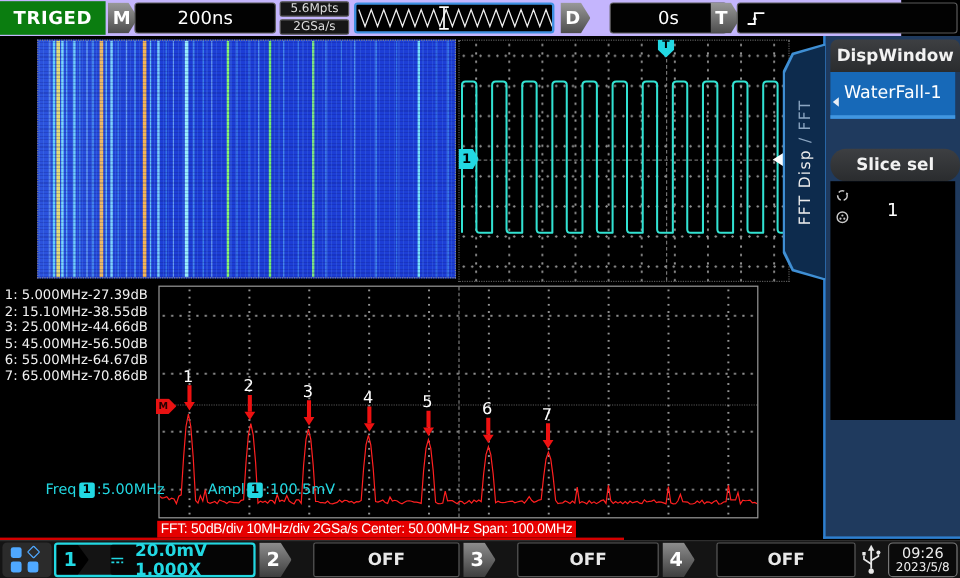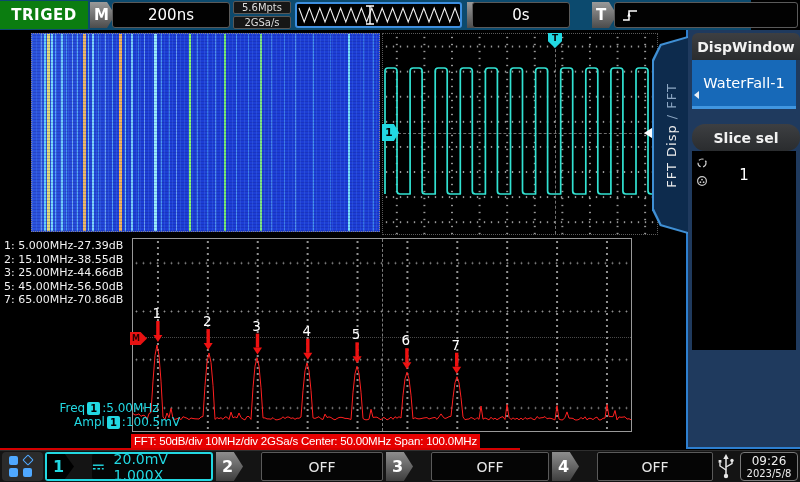--- a/index.html
+++ b/index.html
@@ -1,34 +1,34 @@
 <!DOCTYPE html>
 <html><head>
 <meta charset="utf-8">
 <style>
   * { margin:0; padding:0; box-sizing:border-box; }
   html,body { background:#000; }
   .screen { position:relative; width:800px; height:482px; background:#000; overflow:hidden;
             font-family:"DejaVu Sans",sans-serif; color:#fff; }
 
   
-  .topbar { position:absolute; left:0; top:0; width:751px; height:30px; background:#0c4a6e;text-decoration:underline; }
+  .topbar { position:absolute; left:0; top:0; width:751px; height:30px; background:#c4b5fd;text-decoration:underline; }
   .trig-badge { position:absolute; left:0; top:1px; width:88px; height:28px; background:#0b7d10;
                 color:#fff; font-weight:bold; font-size:15px; letter-spacing:.5px;
                 display:flex; align-items:center; justify-content:center; }
   .hbadge { position:absolute; top:2px; height:26px; width:25px; color:#fff; font-weight:bold; font-size:15px;
             background:linear-gradient(#9a9a9a,#4c4c4c);
             clip-path:polygon(0 0,68% 0,100% 50%,68% 100%,0 100%);
             display:flex; align-items:center; padding-left:4px; }
   .m-badge{ left:90px; } .d-badge{ left:467px; } .t-badge{ left:592px; }
   .tb-box { position:absolute; top:2px; height:26px; background:#020202; border:1px solid #5a5a5a;
             border-radius:3px; color:#fff; font-size:15px;
             display:flex; align-items:center; justify-content:center; }
   .timebase-box{ left:112px; width:118px; }
-  .delay-box{ left:472px; width:98px; }
+  .delay-box{ left:508px; width:98px; }
   .trig-box{ left:614px; width:184px; font-size:13px; color:#2bd9e4; justify-content:flex-start;
              padding-left:7px; gap:6px; }
   .mem-stack{ position:absolute; left:233px; top:1px; width:58px; }
   .mini-box{ height:13px; background:#161616; border:1px solid #585858; border-radius:2px; color:#ddd;
              font-size:10px; display:flex; align-items:center; justify-content:center; margin-bottom:2px; }
   .preview{ position:absolute; left:295px; top:2px; width:167px; height:26px; background:#000;
             border:2px solid #3d8fe0; border-radius:3px; }
 
   
   .waterfall{ position:absolute; left:31px; top:33px; width:349px; height:199px; background:#1d3ed6;
@@ -69,21 +69,21 @@
               radial-gradient(circle, rgba(185,185,185,.8) .7px, transparent 1.2px),
               radial-gradient(circle, rgba(185,185,185,.8) .7px, transparent 1.2px);
             background-size:49.9px 6px, 7px 48.3px; }
   .fft-vcenter{ position:absolute; left:249px; top:0; bottom:0; border-left:1px dashed #9a9a9a; opacity:.8; }
   .fft-hcenter{ position:absolute; left:0; right:0; top:98px; border-top:1px dotted #888; opacity:.55; }
   .fft-svg{ position:absolute; left:0; top:0; }
   .m-ref{ position:absolute; left:130px; top:332px; width:17px; height:13px; background:#e81212;
           clip-path:polygon(0 0,62% 0,100% 50%,62% 100%,0 100%); color:#2a0000; font-size:8px;
           font-weight:bold; display:flex; align-items:center; padding-left:2px; z-index:5; }
   .readout{ position:absolute; left:38px; top:401px; display:flex; align-items:center; color:#22d8e2;
-            font-size:12px; z-index:5;flex-direction:column; }
+            font-size:12px; z-index:5; }
   .ro-group{ display:flex; align-items:center; gap:2px; }
   .ro-group.second{ margin-left:36px; }
   .badge1{ width:13px; height:13px; background:#22d8e2; border-radius:2px; color:#000; font-size:10px;
            font-weight:bold; display:inline-flex; align-items:center; justify-content:center; }
   .fftbar{ position:absolute; left:131px; top:434px; height:14px; background:#e60000; color:#fff;
            font-family:"Liberation Sans",sans-serif; font-size:11.5px; letter-spacing:-.2px;
            display:flex; align-items:center; padding:0 3px; white-space:nowrap; z-index:6; }
   .redline{ position:absolute; left:0; top:448px; width:520px; height:2px; background:#d40000; z-index:6; }
 
   
@@ -96,21 +96,21 @@
            color:#ececec; white-space:nowrap; }
   .ffttab-text .sub{ color:#8ca6c2; }
 
   
   .panel{ position:absolute; left:686px; top:30px; width:114px; height:419px; background:#1f3a5e;
           border-left:2px solid #2d7fd0; border-bottom:2px solid #2d7fd0; }
   .p-head{ position:absolute; left:4px; width:108px; height:27px; border-radius:6px 6px 0 0;
            background:linear-gradient(#3d3f42,#2a2c2e); color:#f2f2f2; font-size:14px;
            display:flex; align-items:center; justify-content:center;font-weight:bold; }
   .head-disp{ top:3px; }
-  .val-disp{ position:absolute; left:4px; top:30px; width:104px; height:49px; background:#1769b8;
+  .val-disp{ position:absolute; left:4px; top:30px; width:104px; height:39px; background:#1769b8;
              border-bottom:3px solid #4196e0; color:#fff; font-size:14.5px;
              display:flex; align-items:center; justify-content:center; }
   .val-disp::after{ content:""; position:absolute; left:2px; bottom:7px;
              border-top:4px solid transparent; border-bottom:4px solid transparent;
              border-right:5px solid #e8eef5; }
   .head-slice{ top:94px;border-radius:13px; }
   .val-slice{ position:absolute; left:4px; top:121px; width:104px; height:199px; background:#000; }
   .slice-top{ position:absolute; left:0; top:0; right:0; height:48px; display:flex; align-items:center;
               justify-content:center; color:#fff; font-size:15px; }
   .slice-icons{ position:absolute; left:4px; top:6px; display:flex; flex-direction:column; gap:6px; }
@@ -124,21 +124,21 @@
   .appicon{ position:absolute; left:2px; top:1px; width:41px; height:29px; background:#2b2b2b;
             border-radius:4px; }
   .appicon .sq{ position:absolute; width:9px; height:9px; background:#4fa8ff; border-radius:2px; }
   .appicon .diam{ position:absolute; width:8px; height:8px; border:1.5px solid #4fa8ff;
             transform:rotate(45deg); border-radius:1px; }
   .chgroup{ position:absolute; top:1px; height:29px; display:flex; align-items:stretch; }
   .ch-badge{ width:27px; clip-path:polygon(0 0,66% 0,100% 50%,66% 100%,0 100%);
              background:linear-gradient(#8d8d8d,#3e3e3e); color:#fff; font-size:16px; font-weight:bold;
              display:flex; align-items:center; padding-left:6px; flex:0 0 27px; }
   .ch-box{ flex:1; margin-left:18px; background:#050505; border:1px solid #5a5a5a; border-radius:2px;
-           color:#e8e8e8; font-size:14px; display:flex; align-items:center; justify-content:center; gap:9px; }
+           color:#e8e8e8; font-size:14px; display:flex; align-items:center; justify-content:center; gap:9px;font-weight:bold; }
   .chgroup.active{ border:2px solid #22d8e2; border-radius:3px; }
   .chgroup.active .ch-badge{ background:#000; color:#22d8e2; }
   .chgroup.active .ch-box{ border:none; color:#22d8e2; }
   .usb{ position:absolute; left:716px; top:2px; }
   .clockbox{ position:absolute; left:740px; top:1px; width:58px; height:29px; background:#0a0a0a;
              border:1px solid #787878; border-radius:4px; color:#eee; text-align:center; }
   .clock-time{ font-size:12px; line-height:14px; margin-top:1px; }
   .clock-date{ font-size:10px; line-height:12px; }
 </style>
 </head>
@@ -223,20 +223,21 @@
   </div>
   <div class="ch1-marker">1</div>
   <div class="t-marker">T</div>
   <div class="trig-level-arrow"></div>
 
   <div class="peaklist">
     <div>1: 5.000MHz-27.39dB</div>
     <div>2: 15.10MHz-38.55dB</div>
     <div>3: 25.00MHz-44.66dB</div>
     <div>5: 45.00MHz-56.50dB</div>
+    <div>6: 55.00MHz-64.67dB</div>
     <div>7: 65.00MHz-70.86dB</div>
   </div>
 
   <div class="fftplot">
     <div class="fft-vcenter"></div>
     <div class="fft-hcenter"></div>
     <svg id="fftSvg" class="fft-svg" width="498" height="192" viewBox="0 0 498 192">
         <path d="M0,174.6 L0,174.6 L2,176.0 L4,175.7 L6,174.9 L8,177.4 L10,176.2 L12,176.8 L14,180.7 L16,174.5 L18,173.4 L20,142.1 L22,116.4 L24,106.0 L26,116.4 L28,142.1 L30,178.0 L32,180.3 L34,174.0 L36,178.6 L38,169.3 L40,179.5 L42,180.4 L44,179.7 L46,178.9 L48,180.7 L50,177.7 L52,178.5 L54,179.2 L56,180.6 L58,179.0 L60,179.5 L62,179.8 L64,179.9 L66,180.0 L68,178.0 L70,177.5 L72,146.4 L74,123.4 L76,114.1 L78,123.4 L80,146.4 L82,180.4 L84,178.6 L86,179.6 L88,178.7 L90,180.3 L92,177.9 L94,178.2 L96,180.5 L98,173.1 L100,178.8 L102,177.8 L104,178.9 L106,174.0 L108,178.5 L110,180.0 L112,180.9 L114,177.5 L116,177.5 L118,180.4 L120,148.7 L122,127.2 L124,118.6 L126,127.2 L128,148.7 L130,178.9 L132,178.9 L134,179.9 L136,179.9 L138,180.2 L140,178.6 L142,180.6 L144,180.9 L146,180.3 L148,179.7 L150,177.8 L152,179.5 L154,178.0 L156,178.1 L158,179.4 L160,178.8 L162,180.3 L164,179.1 L166,179.3 L168,178.0 L170,151.4 L172,131.7 L174,123.8 L176,131.7 L178,151.4 L180,178.9 L182,179.4 L184,178.6 L186,177.7 L188,179.8 L190,180.5 L192,175.1 L194,178.5 L196,177.9 L198,178.5 L200,180.0 L202,180.8 L204,179.5 L206,178.5 L208,178.3 L210,178.7 L212,179.4 L214,179.4 L216,179.8 L218,180.5 L220,153.2 L222,134.7 L224,127.3 L226,134.7 L228,153.2 L230,179.5 L232,180.7 L234,180.8 L236,180.2 L238,170.3 L240,178.4 L242,178.2 L244,178.2 L246,179.5 L248,180.8 L250,178.6 L252,179.0 L254,180.9 L256,179.8 L258,178.1 L260,180.3 L262,177.7 L264,179.2 L266,177.7 L268,179.0 L270,156.2 L272,139.8 L274,133.2 L276,139.8 L278,156.2 L280,179.9 L282,178.7 L284,179.6 L286,179.9 L288,179.6 L290,179.1 L292,178.8 L294,178.6 L296,180.0 L298,179.3 L300,178.8 L302,178.4 L304,180.3 L306,177.8 L308,174.9 L310,177.9 L312,179.5 L314,178.8 L316,177.7 L318,177.3 L320,158.6 L322,143.7 L324,137.7 L326,143.7 L328,158.6 L330,177.9 L332,180.7 L334,180.2 L336,180.0 L338,178.5 L340,179.3 L342,180.6 L344,178.6 L346,180.3 L348,167.0 L350,180.2 L352,179.0 L354,179.8 L356,180.9 L358,178.2 L360,180.3 L362,179.2 L364,180.7 L366,179.5 L368,178.2 L370,177.7 L372,180.5 L374,165.5 L376,178.3 L378,180.5 L380,178.9 L382,180.3 L384,179.2 L386,180.8 L388,179.0 L390,180.8 L392,178.5 L394,180.1 L396,179.4 L398,178.8 L400,180.3 L402,180.7 L404,177.5 L406,179.3 L408,178.8 L410,178.6 L412,177.6 L414,179.8 L416,179.2 L418,179.4 L420,180.1 L422,180.9 L424,166.5 L426,180.1 L428,180.9 L430,180.8 L432,178.3 L434,172.9 L436,179.1 L438,179.2 L440,179.4 L442,180.9 L444,181.0 L446,180.4 L448,178.5 L450,180.0 L452,177.8 L454,180.8 L456,179.3 L458,179.4 L460,180.6 L462,178.9 L464,178.1 L466,181.0 L468,180.8 L470,179.3 L472,179.1 L474,165.5 L476,177.6 L478,177.6 L480,177.6 L482,171.5 L484,180.9 L486,177.9 L488,178.3 L490,178.1 L492,177.8 L494,180.1 L496,179.7 L498,180.8" fill="none" stroke="#ff2020" stroke-width="1"></path>
         <line x1="24.9" y1="82.0" x2="24.9" y2="96.0" stroke="#ee1111" stroke-width="3.4"></line>
         <path d="M20.4,96.0 L29.4,96.0 L24.9,103.0 Z" fill="#ee1111"></path>

